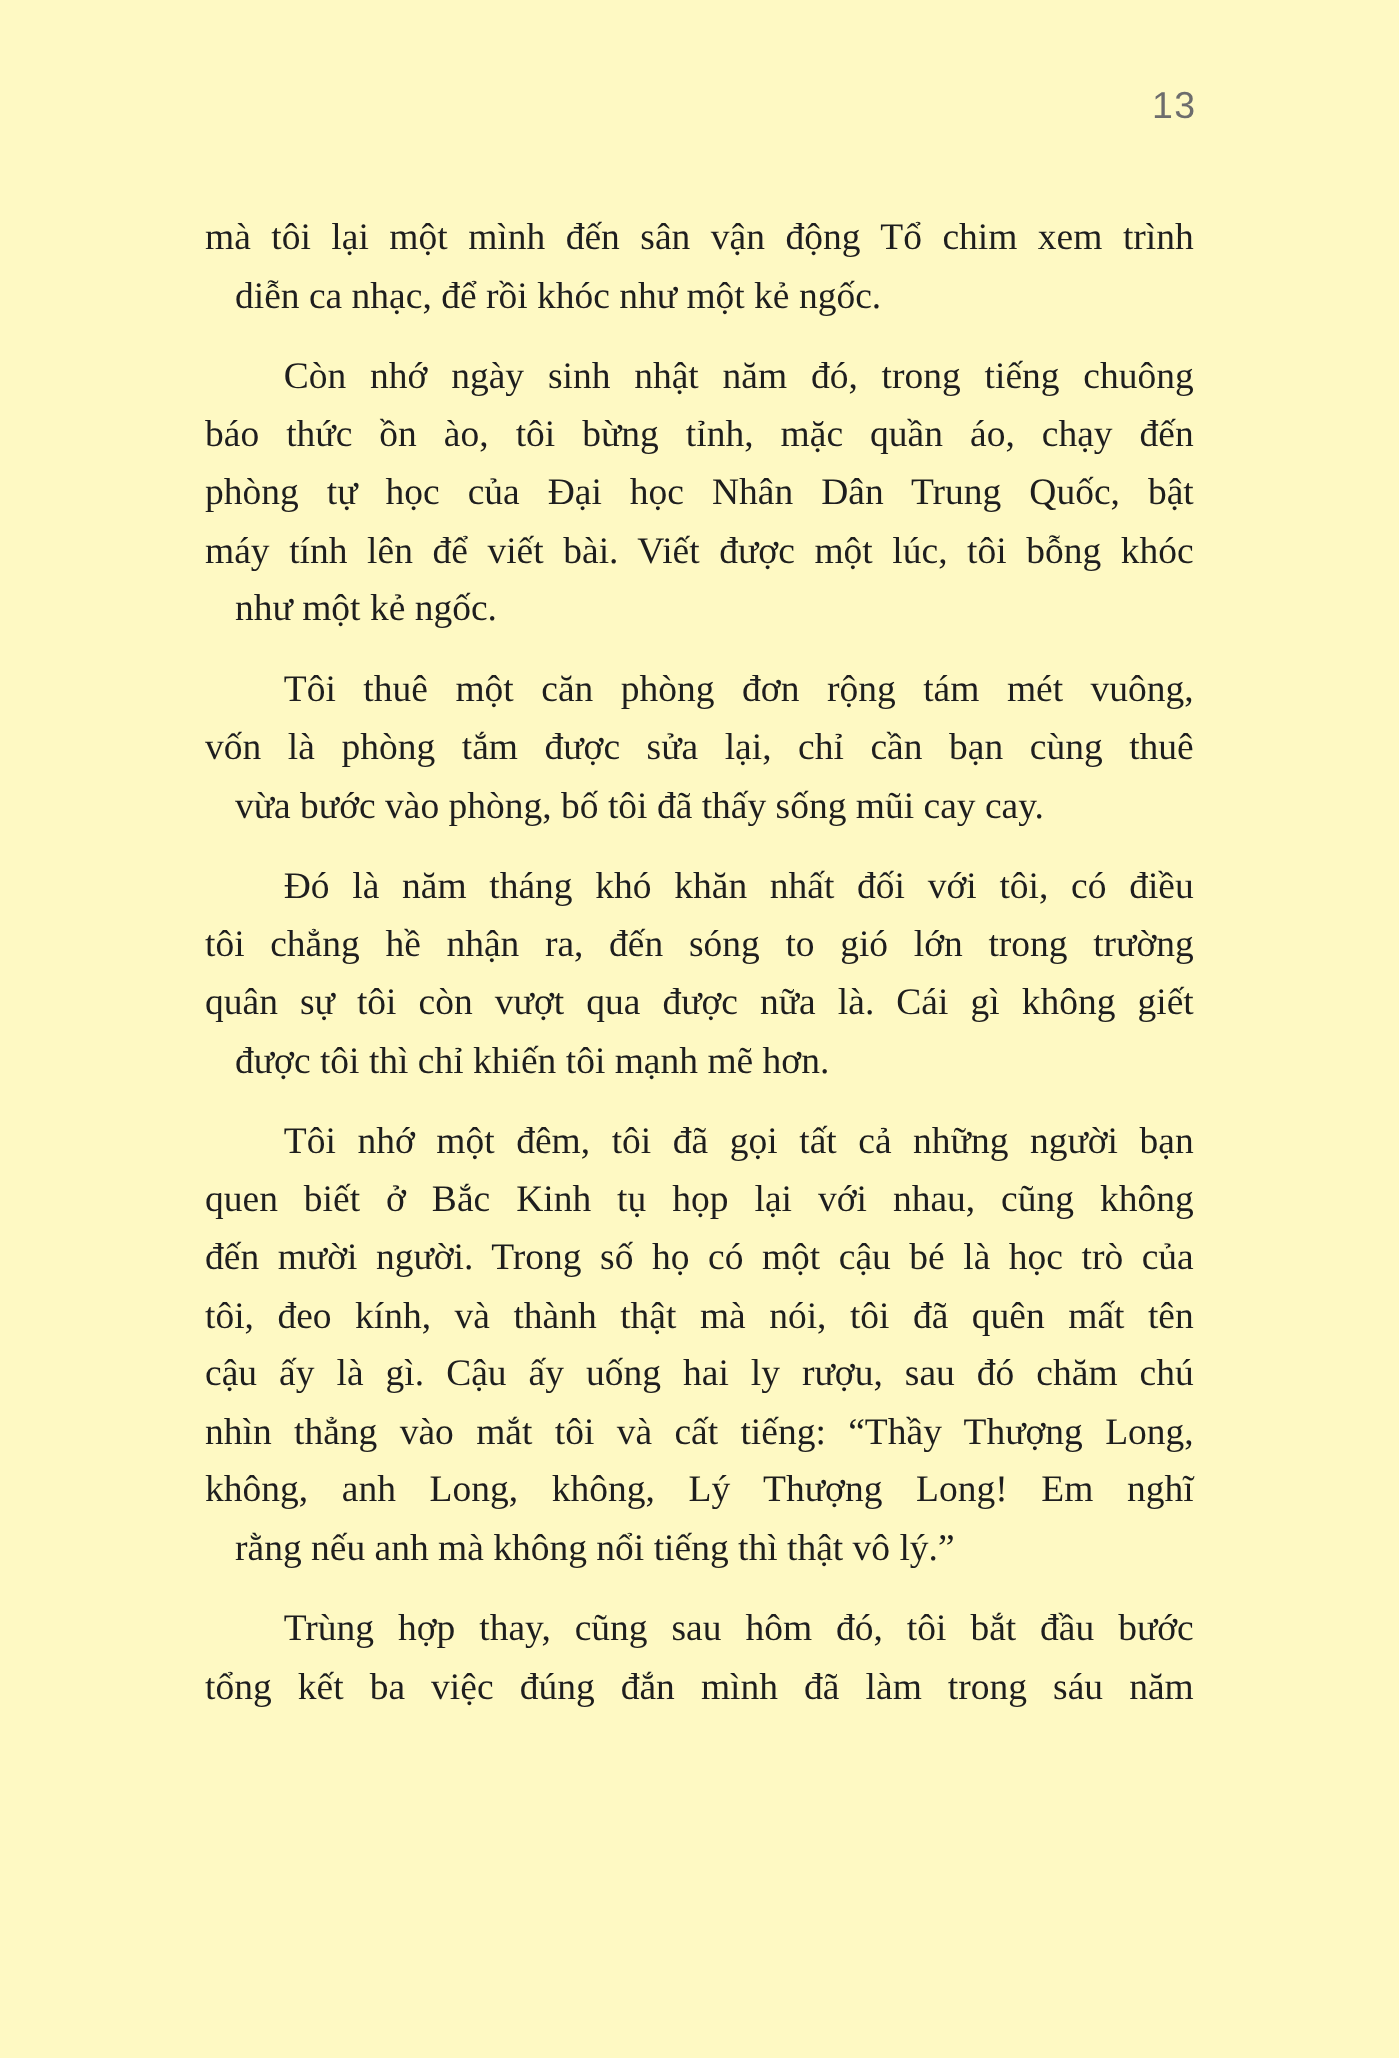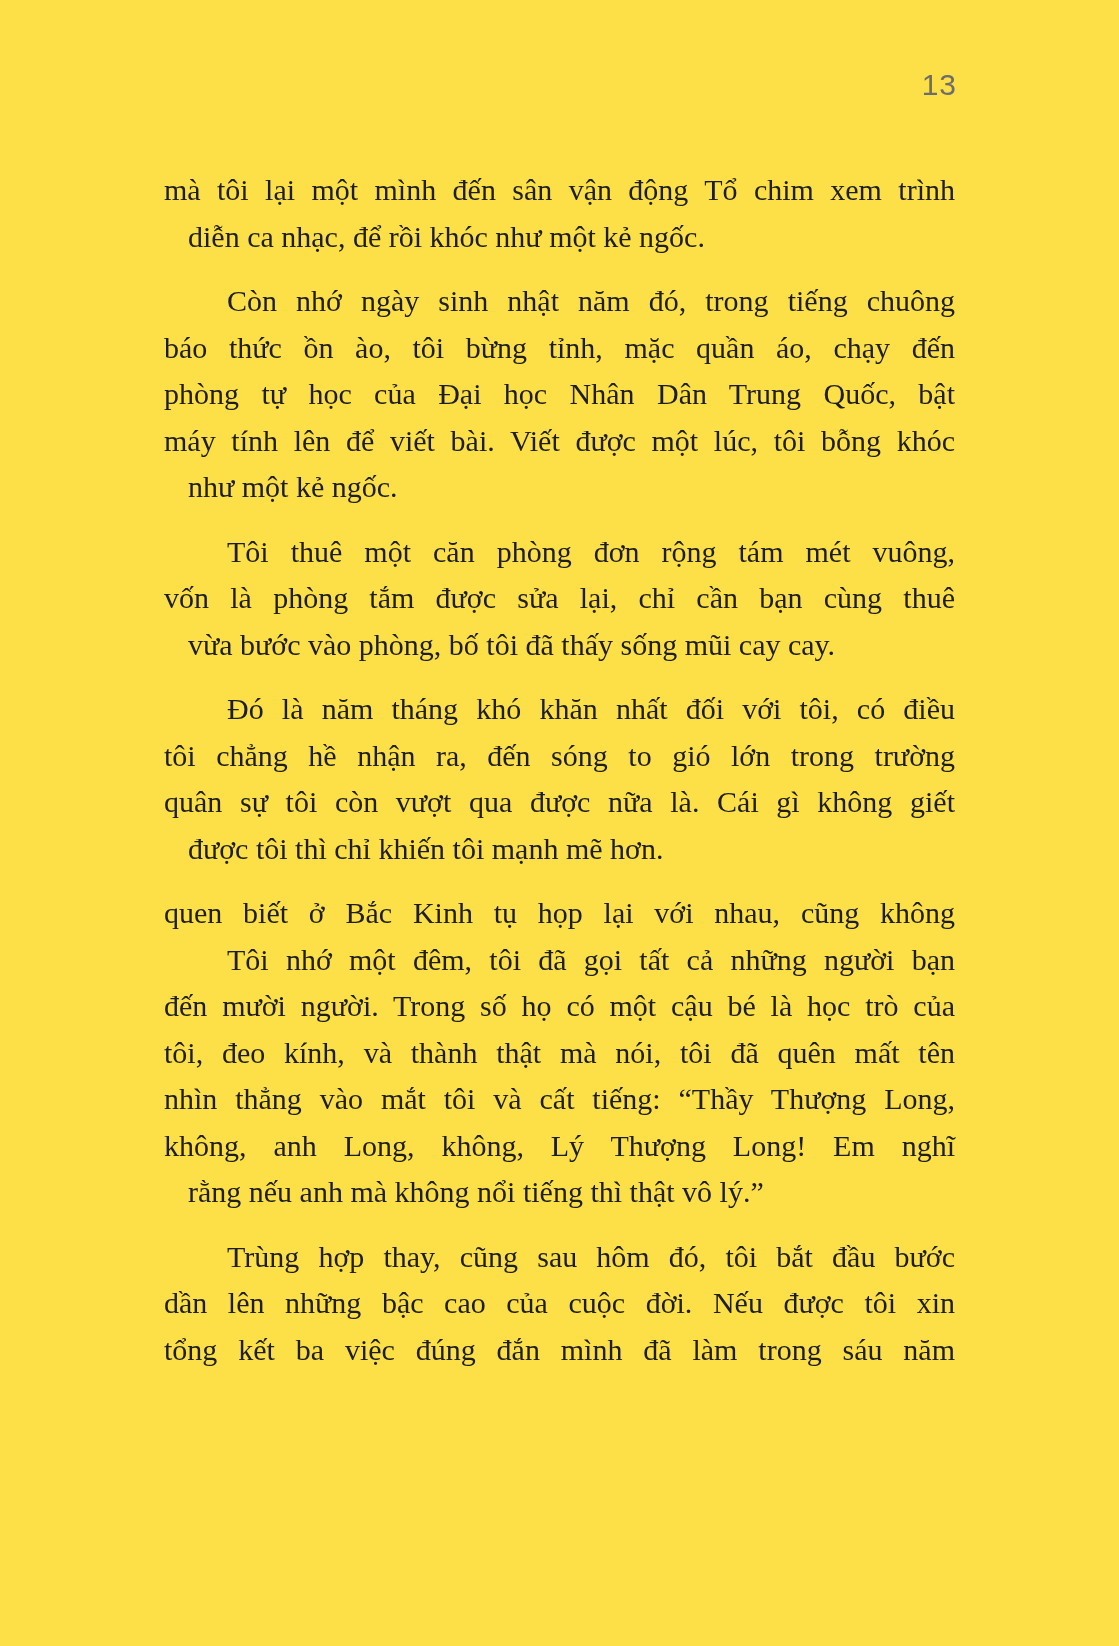--- a/index.html
+++ b/index.html
@@ -6,21 +6,21 @@
   body {
     width: 1119px;
     height: 1646px;
     background: #ffffff;
     position: relative;
     overflow: hidden;
   }
   .page {
     position: absolute;
     inset: 0;
-    background: #fde047;
+    background: #fef9c3;
   }
   .page-number {
     position: absolute;
     top: 68px;
     left: 164px;
     width: 793px;
     text-align: right;
     font-family: "Liberation Sans", "DejaVu Sans", sans-serif;
     font-size: 30px;
     line-height: 34px;
@@ -68,27 +68,27 @@
         <div class="line">vốn là phòng tắm được sửa lại, chỉ cần bạn cùng thuê</div>
         <div class="line last">vừa bước vào phòng, bố tôi đã thấy sống mũi cay cay.</div>
       </div>
       <div class="para">
         <div class="line indent">Đó là năm tháng khó khăn nhất đối với tôi, có điều</div>
         <div class="line">tôi chẳng hề nhận ra, đến sóng to gió lớn trong trường</div>
         <div class="line">quân sự tôi còn vượt qua được nữa là. Cái gì không giết</div>
         <div class="line last">được tôi thì chỉ khiến tôi mạnh mẽ hơn.</div>
       </div>
       <div class="para">
+        <div class="line indent">Tôi nhớ một đêm, tôi đã gọi tất cả những người bạn</div>
         <div class="line">quen biết ở Bắc Kinh tụ họp lại với nhau, cũng không</div>
-        <div class="line indent">Tôi nhớ một đêm, tôi đã gọi tất cả những người bạn</div>
         <div class="line">đến mười người. Trong số họ có một cậu bé là học trò của</div>
         <div class="line">tôi, đeo kính, và thành thật mà nói, tôi đã quên mất tên</div>
+        <div class="line">cậu ấy là gì. Cậu ấy uống hai ly rượu, sau đó chăm chú</div>
         <div class="line">nhìn thẳng vào mắt tôi và cất tiếng: “Thầy Thượng Long,</div>
         <div class="line">không, anh Long, không, Lý Thượng Long! Em nghĩ</div>
         <div class="line last">rằng nếu anh mà không nổi tiếng thì thật vô lý.”</div>
       </div>
       <div class="para">
         <div class="line indent">Trùng hợp thay, cũng sau hôm đó, tôi bắt đầu bước</div>
-        <div class="line">dần lên những bậc cao của cuộc đời. Nếu được tôi xin</div>
         <div class="line">tổng kết ba việc đúng đắn mình đã làm trong sáu năm</div>
       </div>
     </div>
 </div>
 
 </body></html>

